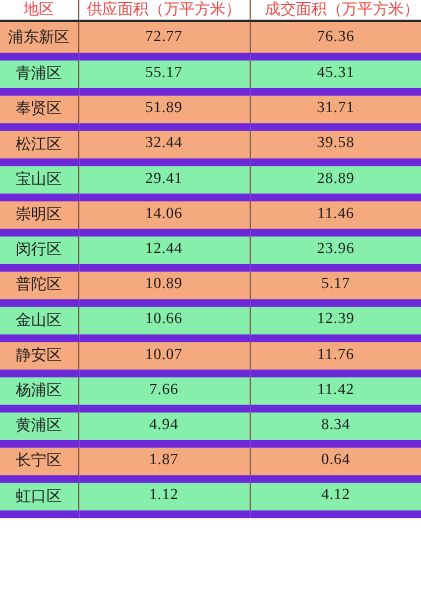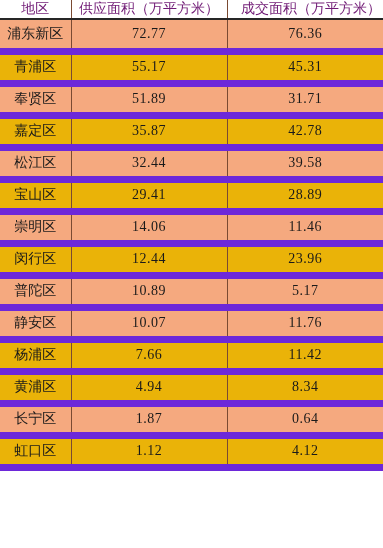--- a/index.html
+++ b/index.html
@@ -22,21 +22,21 @@
 
   #data-table col.col-region   { width: 71px; }
   #data-table col.col-supply   { width: 156px; }
   #data-table col.col-deal     { width: 156px; }
 
   
   #data-table thead th {
     height: 16px;
     box-sizing: border-box;
     background: #ffffff;
-    color: #701a75;
+    color: #ef4444;
     font-weight: normal;
     font-size: 14px;
     text-align: center;
     vertical-align: middle;
     padding: 0 2px;
     border-bottom: 2px solid #262626;
     border-right: 1px solid #7a4a32;
     white-space: nowrap;
     letter-spacing: 0px;
   }
@@ -51,21 +51,21 @@
     color: #1a1a1a;
     text-align: center;
     vertical-align: middle;
     padding: 0 2px;
     border-bottom: 7px solid #6d28d9;
     border-right: 1px solid #7a4a32;
     white-space: nowrap;
   }
   #data-table tbody td.last-col { border-right: none; }
 
-  #data-table tbody tr.row-odd  td { background: #eab308; }
+  #data-table tbody tr.row-odd  td { background: #86efac; }
   #data-table tbody tr.row-even td { background: #f5a97f; }
 
   #data-table tbody td.cell-region { font-size: 14px; }
   #data-table tbody td.cell-num {
     font-family: "Liberation Serif", "DejaVu Serif", serif;
     letter-spacing: 0.5px;
     margin-left: 12px;
   }
 </style>
 </head>
@@ -93,25 +93,20 @@
       <tr class="row-odd">
         <td class="cell-region">青浦区</td>
         <td class="cell-num">55.17</td>
         <td class="cell-num last-col">45.31</td>
       </tr>
       <tr class="row-even">
         <td class="cell-region">奉贤区</td>
         <td class="cell-num">51.89</td>
         <td class="cell-num last-col">31.71</td>
       </tr>
-      <tr class="row-odd">
-        <td class="cell-region">嘉定区</td>
-        <td class="cell-num">35.87</td>
-        <td class="cell-num last-col">42.78</td>
-      </tr>
       <tr class="row-even">
         <td class="cell-region">松江区</td>
         <td class="cell-num">32.44</td>
         <td class="cell-num last-col">39.58</td>
       </tr>
       <tr class="row-odd">
         <td class="cell-region">宝山区</td>
         <td class="cell-num">29.41</td>
         <td class="cell-num last-col">28.89</td>
       </tr>
@@ -122,20 +117,25 @@
       </tr>
       <tr class="row-odd">
         <td class="cell-region">闵行区</td>
         <td class="cell-num">12.44</td>
         <td class="cell-num last-col">23.96</td>
       </tr>
       <tr class="row-even">
         <td class="cell-region">普陀区</td>
         <td class="cell-num">10.89</td>
         <td class="cell-num last-col">5.17</td>
+      </tr>
+      <tr class="row-odd">
+        <td class="cell-region">金山区</td>
+        <td class="cell-num">10.66</td>
+        <td class="cell-num last-col">12.39</td>
       </tr>
       <tr class="row-even">
         <td class="cell-region">静安区</td>
         <td class="cell-num">10.07</td>
         <td class="cell-num last-col">11.76</td>
       </tr>
       <tr class="row-odd">
         <td class="cell-region">杨浦区</td>
         <td class="cell-num">7.66</td>
         <td class="cell-num last-col">11.42</td>

